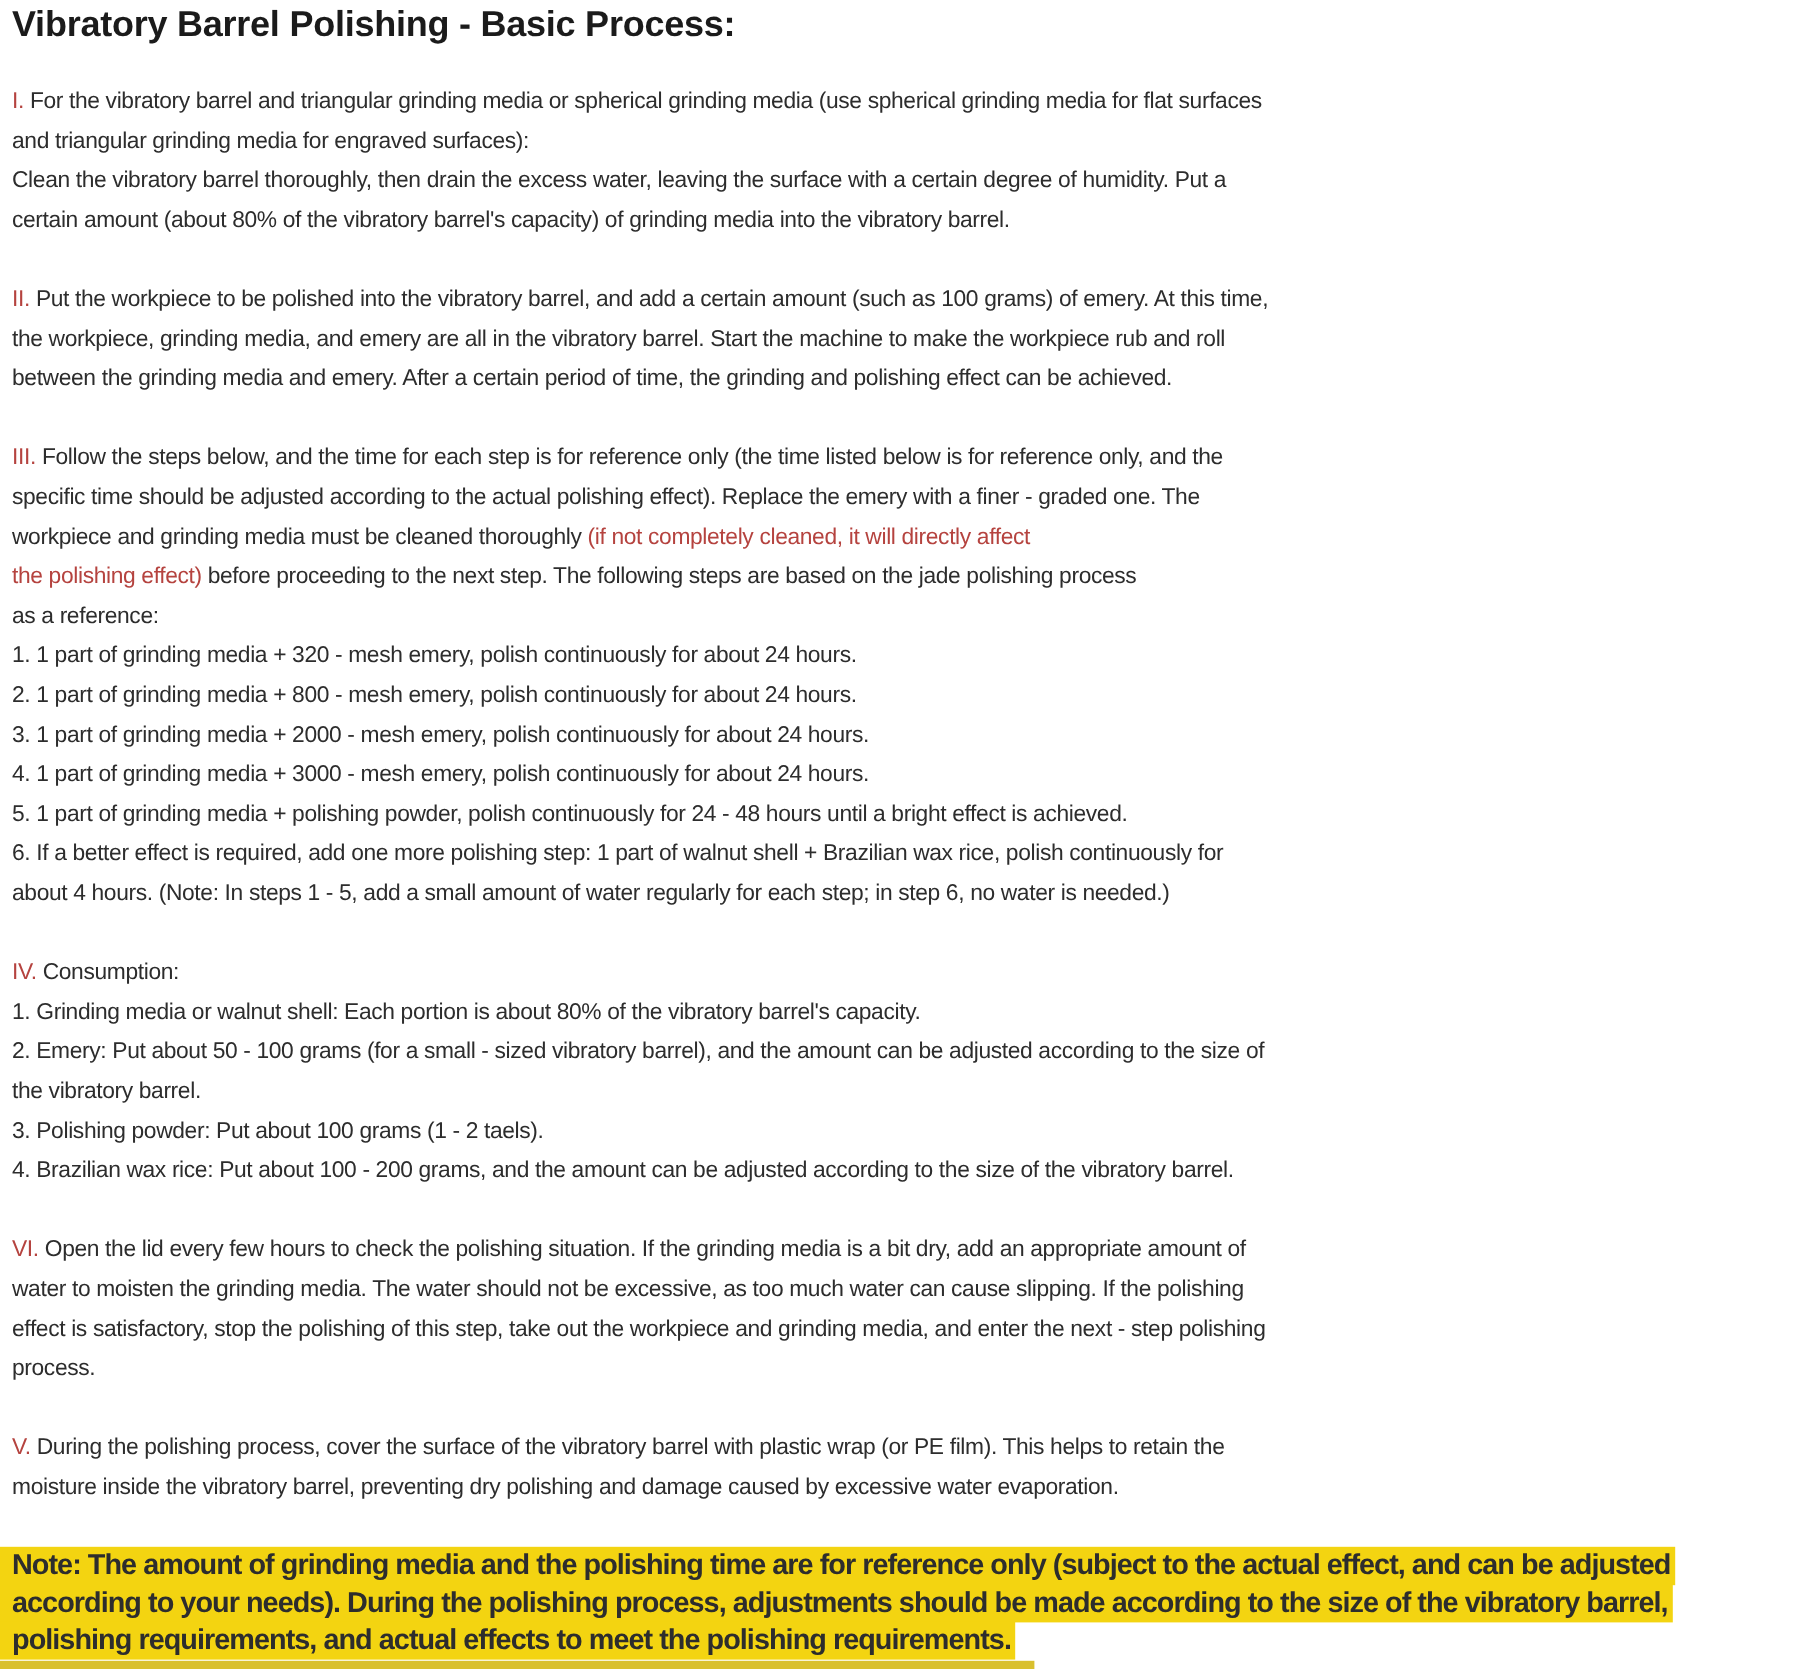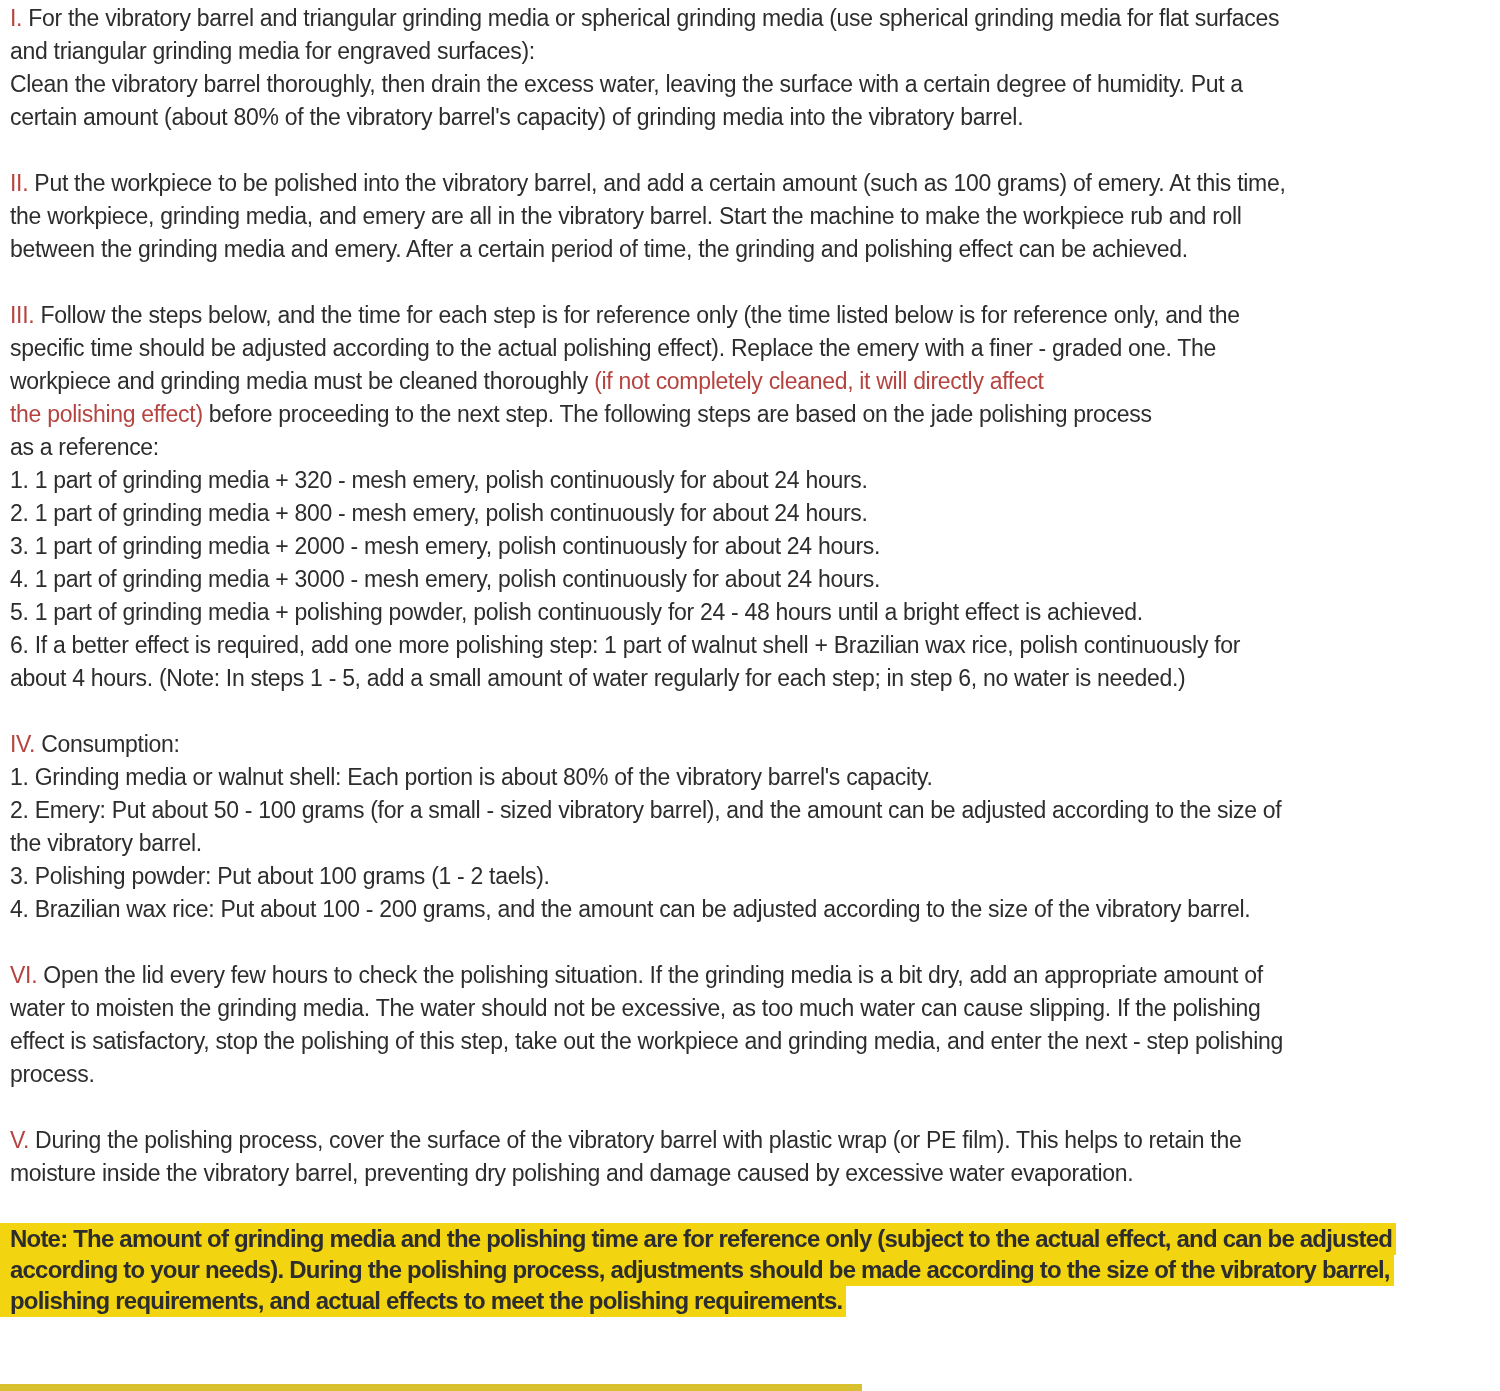--- a/index.html
+++ b/index.html
@@ -19,21 +19,21 @@
     padding: 2px 8px 0 10px;
   }
   h1.page-title {
     font-size: 30px;
     font-weight: 700;
     color: #1b1b1b;
     margin: 2px 0 30px 0;
     letter-spacing: -0.2px;
   }
   p.sec {
-    font-size: 23px;
+    font-size: 19px;
     line-height: 33px;
     margin: 0 0 33px 0;
     white-space: pre-wrap;
     letter-spacing: -0.3px;
     color: var(--text, #2d2d2d);
   }
   p.sec .red {
     color: var(--red, #b5433f);
   }
   p.note {
@@ -56,20 +56,21 @@
     bottom: 0;
     width: 862px;
     height: 7px;
     background: var(--highlight-strip, #d9c02f);
   }
 </style>
 </head>
 <body style="--red: #b5433f; --highlight: #f3d411; --highlight-strip: #d9c02f; --text: #2d2d2d;">
 
 <main class="doc">
+  <h1 class="page-title">Vibratory Barrel Polishing - Basic Process:</h1>
 
   <p class="sec"><span class="red">I.</span><span> For the vibratory barrel and triangular grinding media or spherical grinding media (use spherical grinding media for flat surfaces
 and triangular grinding media for engraved surfaces):
 Clean the vibratory barrel thoroughly, then drain the excess water, leaving the surface with a certain degree of humidity. Put a
 certain amount (about 80% of the vibratory barrel's capacity) of grinding media into the vibratory barrel.</span></p>
   <p class="sec"><span class="red">II.</span><span> Put the workpiece to be polished into the vibratory barrel, and add a certain amount (such as 100 grams) of emery. At this time,
 the workpiece, grinding media, and emery are all in the vibratory barrel. Start the machine to make the workpiece rub and roll
 between the grinding media and emery. After a certain period of time, the grinding and polishing effect can be achieved.</span></p>
   <p class="sec"><span class="red">III.</span><span> Follow the steps below, and the time for each step is for reference only (the time listed below is for reference only, and the
 specific time should be adjusted according to the actual polishing effect). Replace the emery with a finer - graded one. The

